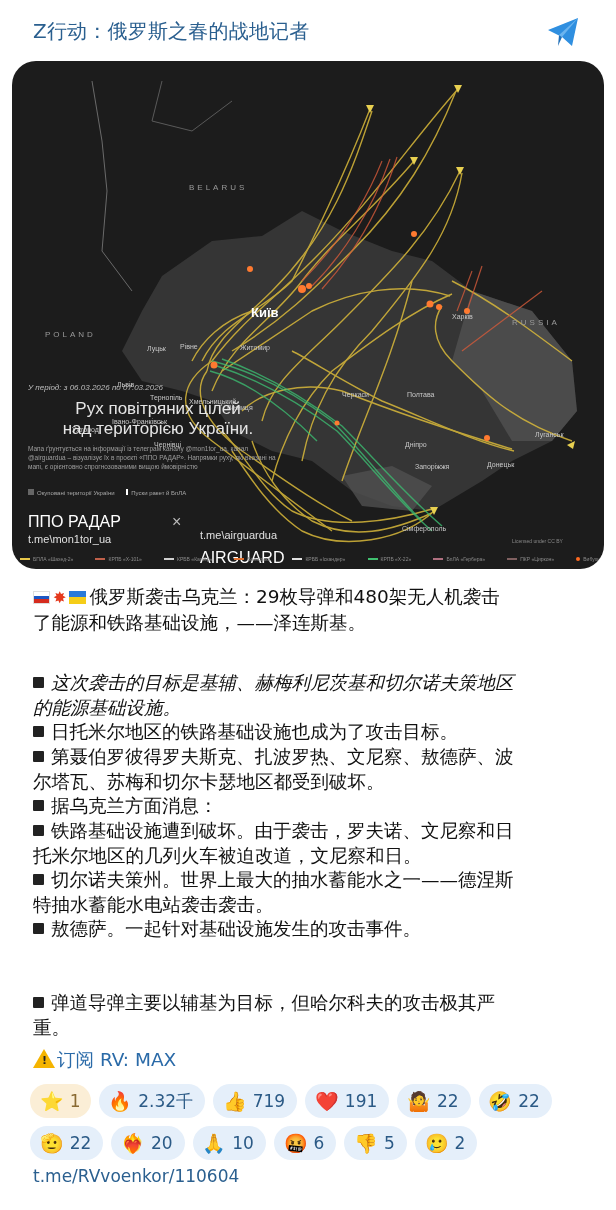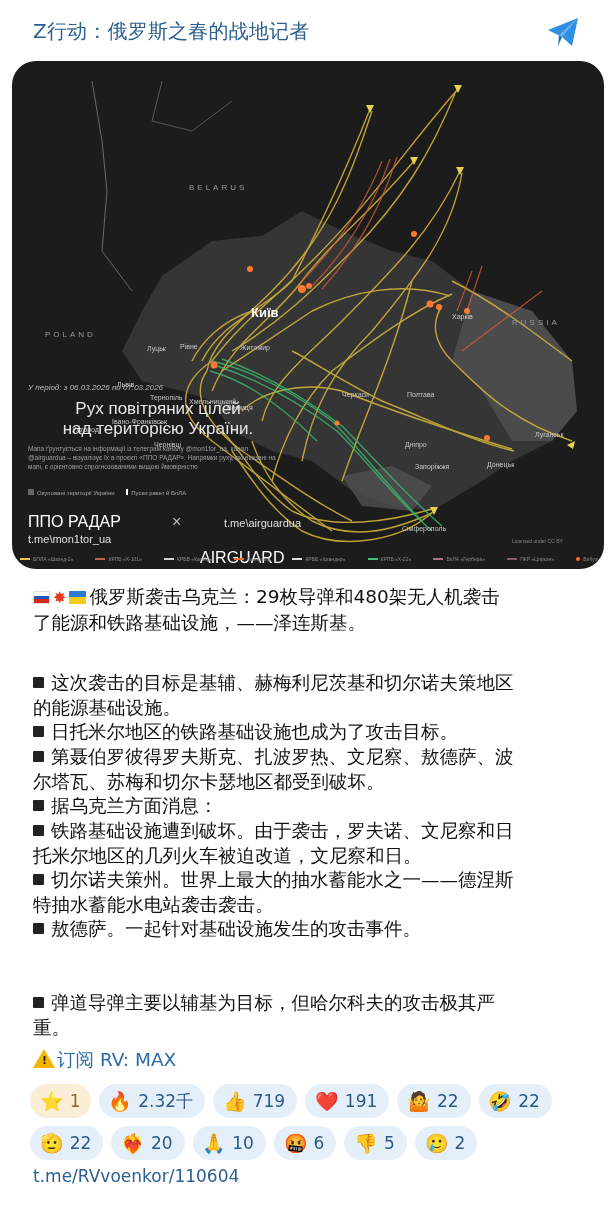--- a/index.html
+++ b/index.html
@@ -162,21 +162,21 @@
   </div>
   <div class="lbl desc">Мапа ґрунтується на інформації із телеграм каналу @mon1tor_ua, канал @airguardua – візуалізує їх в проєкті «ППО РАДАР». Напрямки руху, які вказані на мапі, є орієнтовно спрогнозованими вищою ймовірністю</div>
   <div class="lbl legend-top">
     <span style="display:inline-block;width:6px;height:6px;background:#666;margin-right:3px;"></span><span>Окуповані території України</span>
     <span style="display:inline-block;width:2px;height:6px;background:#fff;margin:0 3px 0 10px;"></span><span>Пуски ракет й БпЛА</span>
   </div>
   <div class="lbl brand" style="left:16px;top:452px;">ППО РАДАР</div>
   <div class="lbl brand-link" style="left:16px;top:472px;">t.me\mon1tor_ua</div>
   <div class="lbl brand" style="left:160px;top:452px;color:#bbb;">×</div>
   <div class="lbl brand" style="left:188px;top:452px;margin-top:36px;">AIRGUARD</div>
-  <div class="lbl brand-link" style="left:188px;top:456px;margin-left:24px;">t.me\airguardua</div>
+  <div class="lbl brand-link" style="left:188px;top:468px;">t.me\airguardua</div>
   <div class="lbl licence">Licensed under CC BY</div>
 
   <div class="lbl legend-bottom">
     <span>
         <i style="background:#e8c84a"></i>
         <b style="font-weight:normal">БПЛА «Шахед-2»</b>
       </span>
     <span>
         <i style="background:#c0604a"></i>
         <b style="font-weight:normal">КРПБ «Х-101»</b>
@@ -212,21 +212,21 @@
   </div>
 </div>
 
 <div class="post headline">
   <span class="line">
     <span class="flag flag-ru"></span><span class="boom">✸</span><span class="flag flag-ua"></span><span>俄罗斯袭击乌克兰：29枚导弹和480架无人机袭击</span>
   </span>
   <span class="line">了能源和铁路基础设施，——泽连斯基。</span>
 </div>
 
-<div class="post" style="top:671px;">
+<div class="post" style="top:671px;font-style:italic;">
   <span class="line"><span class="bullet"></span><span>这次袭击的目标是基辅、赫梅利尼茨基和切尔诺夫策地区</span></span>
   <span class="line">的能源基础设施。</span>
 </div>
 <div class="post" style="top:720px;">
   <span class="line"><span class="bullet"></span><span>日托米尔地区的铁路基础设施也成为了攻击目标。</span></span>
 </div>
 <div class="post" style="top:745px;">
   <span class="line"><span class="bullet"></span><span>第聂伯罗彼得罗夫斯克、扎波罗热、文尼察、敖德萨、波</span></span>
   <span class="line">尔塔瓦、苏梅和切尔卡瑟地区都受到破坏。</span>
 </div>

